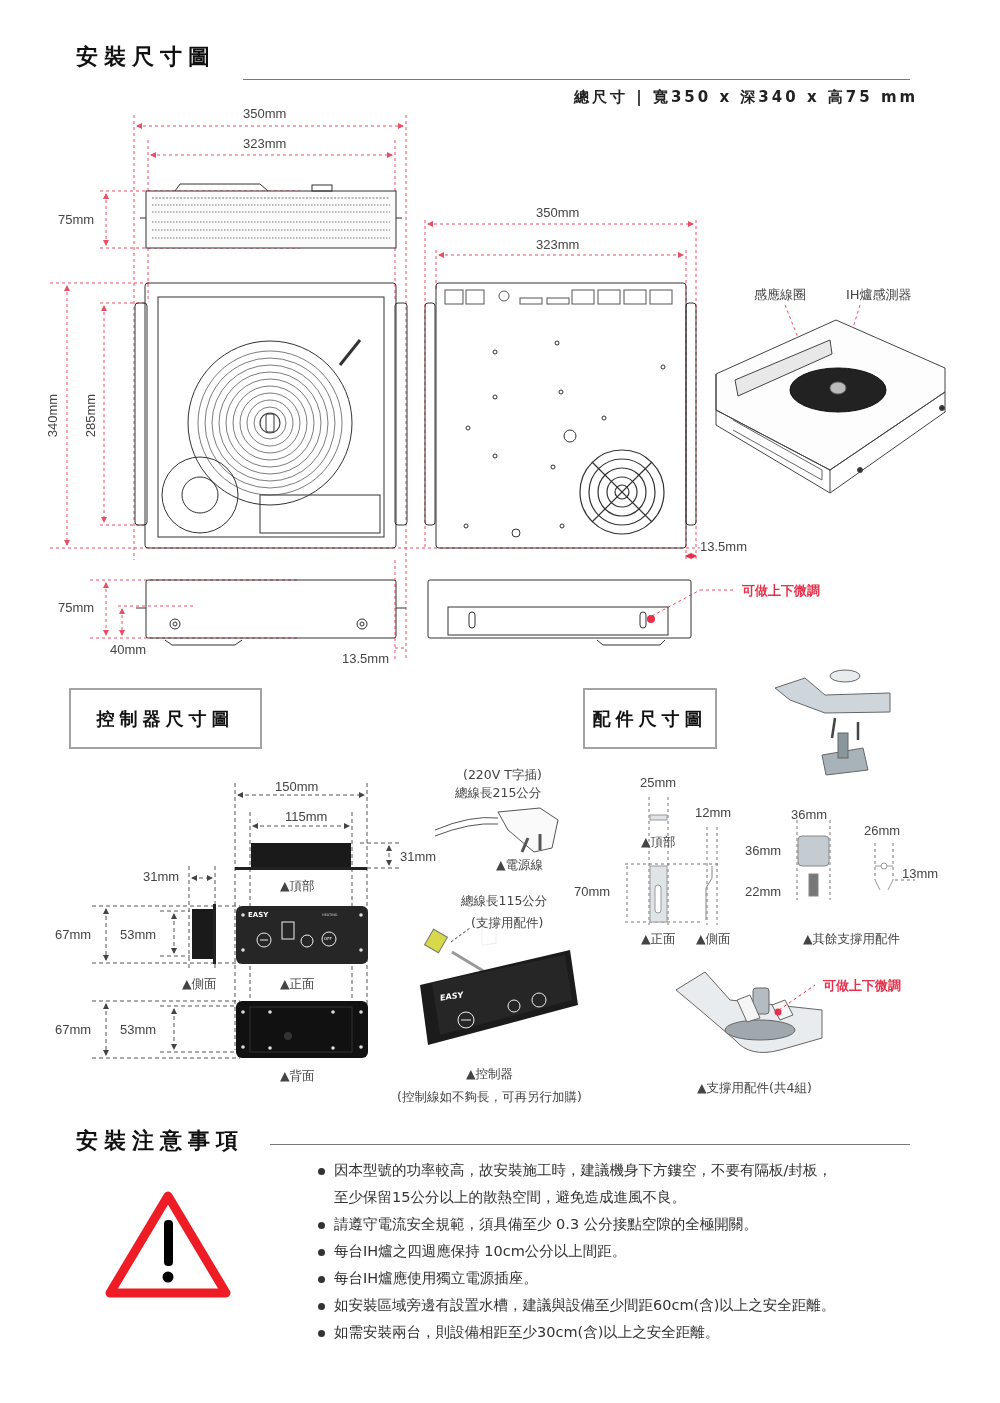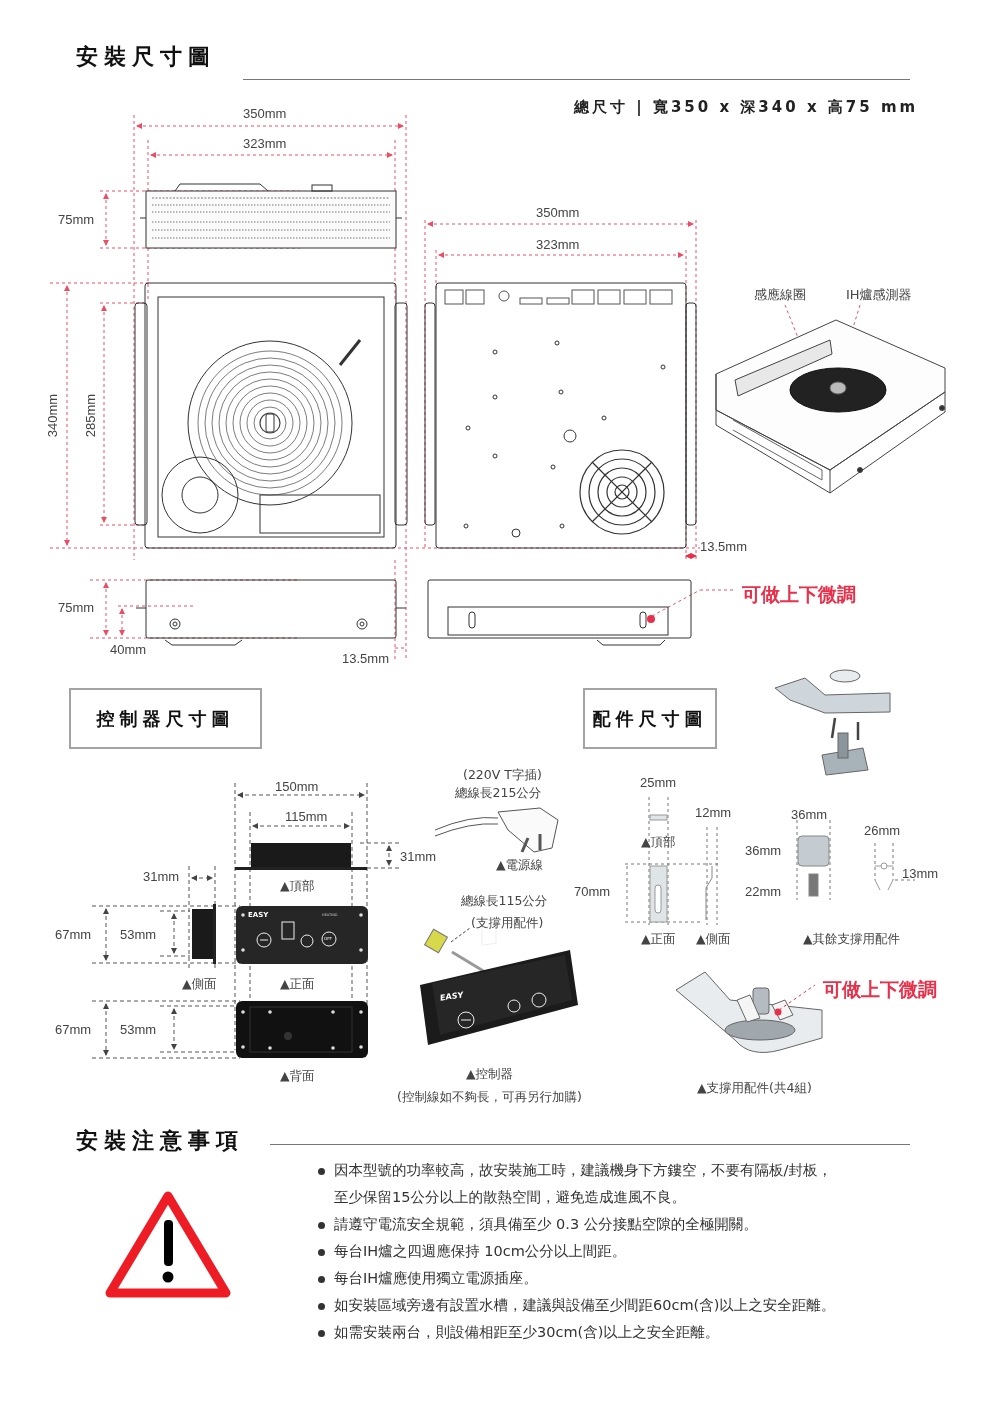--- a/index.html
+++ b/index.html
@@ -3,36 +3,36 @@
 <meta charset="utf-8">
 <style>
   * { box-sizing: border-box; margin: 0; padding: 0; }
   html, body { width: 1000px; height: 1403px; background: #ffffff; overflow: hidden; }
   body { position: relative; font-family: "DejaVu Sans", "Liberation Sans", sans-serif; color: #333; }
   .abs { position: absolute; }
   .section-title { font-size: 22px; font-weight: bold; letter-spacing: 6px; color: #111; white-space: nowrap; }
   .rule { height: 1px; background: #777; }
   .dim { font-size: 13px; color: #444; white-space: nowrap; font-family: "Liberation Sans", sans-serif; }
   .cap { font-size: 12.5px; color: #444; white-space: nowrap; }
-  .red { color: #e8304a; font-weight: bold; font-size: 19px; white-space: nowrap; font-family: Liberation Mono, monospace; }
+  .red { color: #e8304a; font-weight: bold; font-size: 13px; white-space: nowrap; font-family: Liberation Mono, monospace; }
   .boxtitle { border: 2px solid #a3a3a3; display: flex; align-items: center; justify-content: center; font-size: 18px; font-weight: bold; letter-spacing: 5px; color: #111; }
   .notes { font-size: 14.5px; color: #333; line-height: 27px; }
   .notes li { list-style: none; position: relative; padding-left: 18px; white-space: nowrap; }
   .notes li::before { content: ""; position: absolute; left: 2px; top: 11px; width: 7px; height: 7px; border-radius: 50%; background: #333; }
   .notes .cont { padding-left: 18px; }
   .notes .cont::before { display: none; }
   svg { position: absolute; left: 0; top: 0; overflow: visible; }
   .spec { font-size: 15px; font-weight: bold; color: #222; letter-spacing: 3px; white-space: nowrap; font-family: "DejaVu Sans", sans-serif; }
 </style>
 </head>
 <body>
 
 <div class="abs section-title" style="left:76px;top:42px;text-align:center;">安裝尺寸圖</div>
 <div class="abs rule" style="left:243px;top:79px;width:667px;"></div>
-<div class="abs spec" style="left:574px;top:98px;">總尺寸 | 寬350 x 深340 x 高75 mm</div>
+<div class="abs spec" style="left:574px;top:88px;">總尺寸 | 寬350 x 深340 x 高75 mm</div>
 
 <svg width="1000" height="1403">
   <defs>
     <marker id="ar" markerWidth="6" markerHeight="6" refX="5" refY="3" orient="auto">
         <path d="M0,0 L6,3 L0,6 z" fill="#e8304a"></path>
       </marker>
     <marker id="al" markerWidth="6" markerHeight="6" refX="1" refY="3" orient="auto">
         <path d="M6,0 L0,3 L6,6 z" fill="#e8304a"></path>
       </marker>
     <marker id="arg" markerWidth="6" markerHeight="6" refX="5" refY="3" orient="auto">

